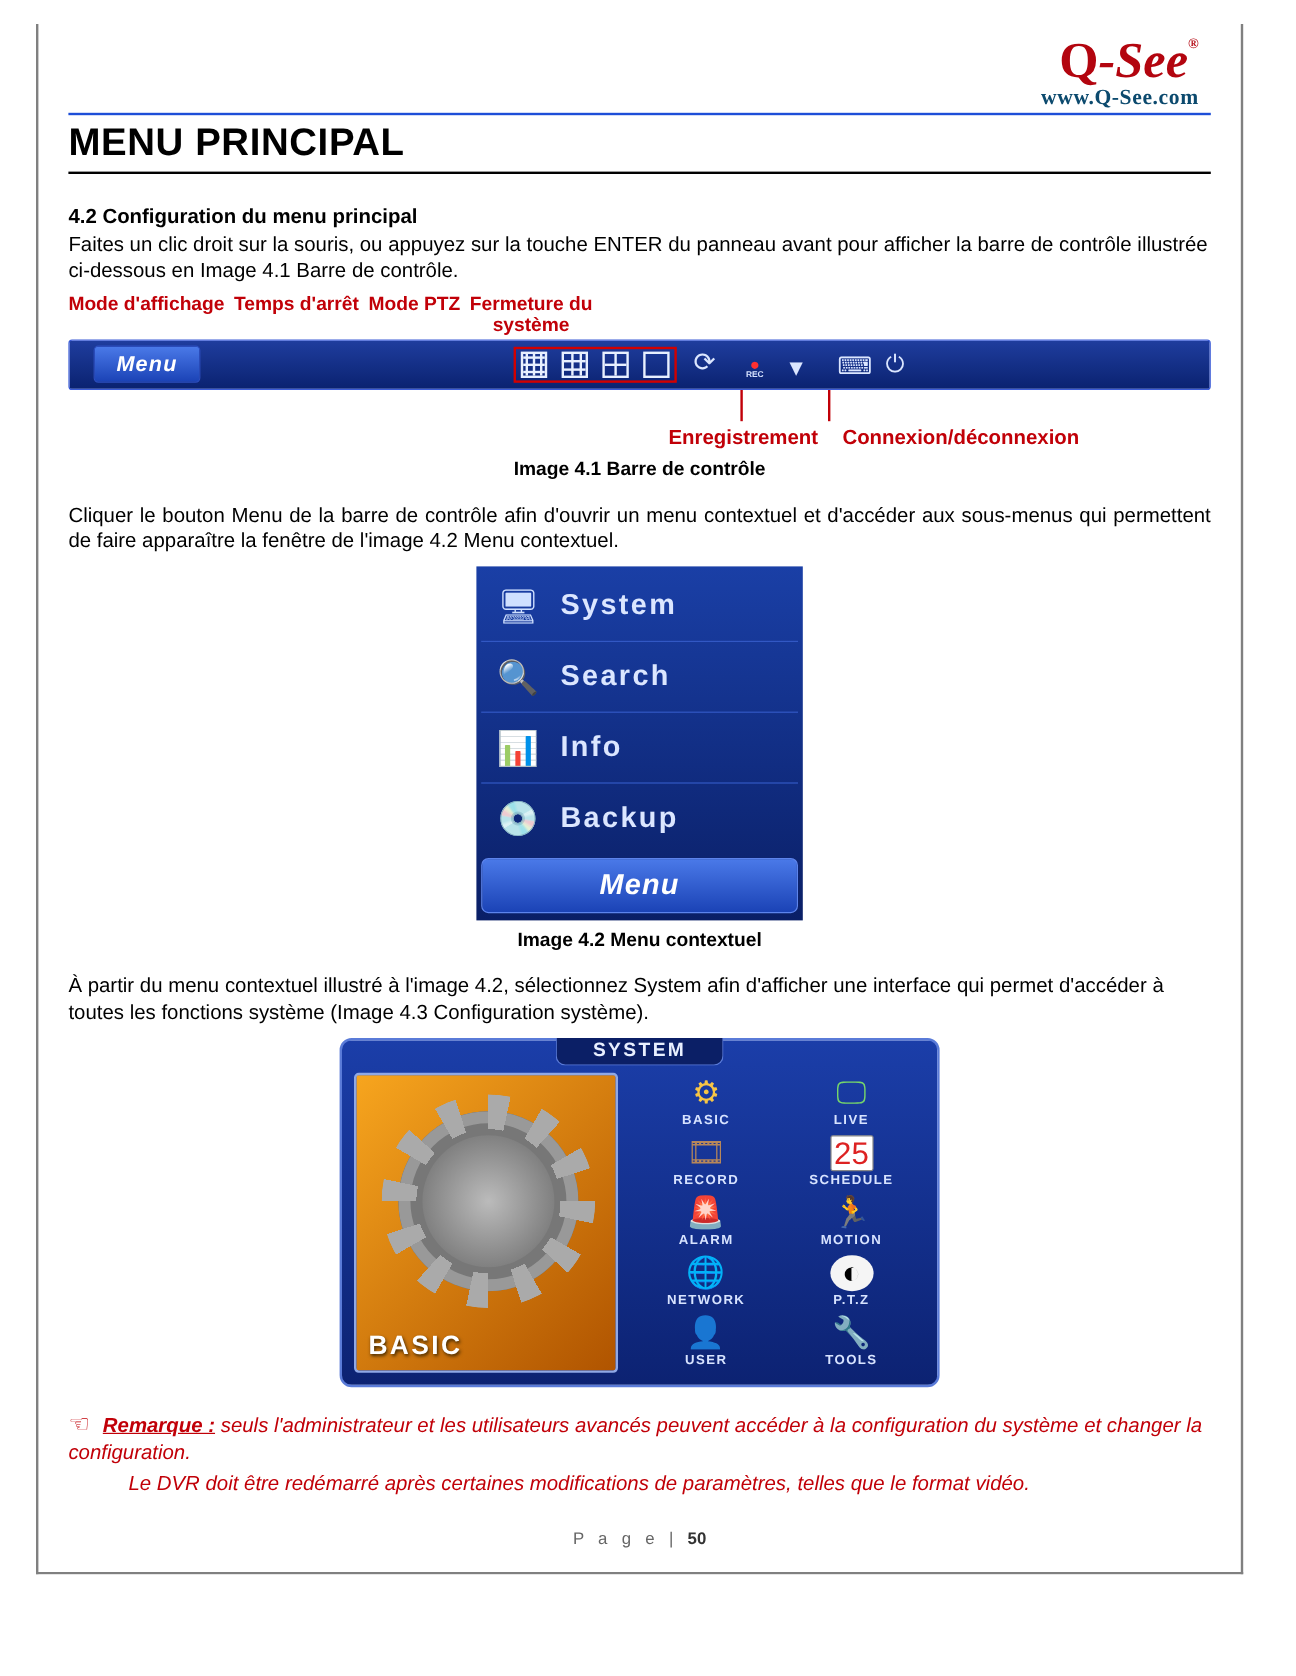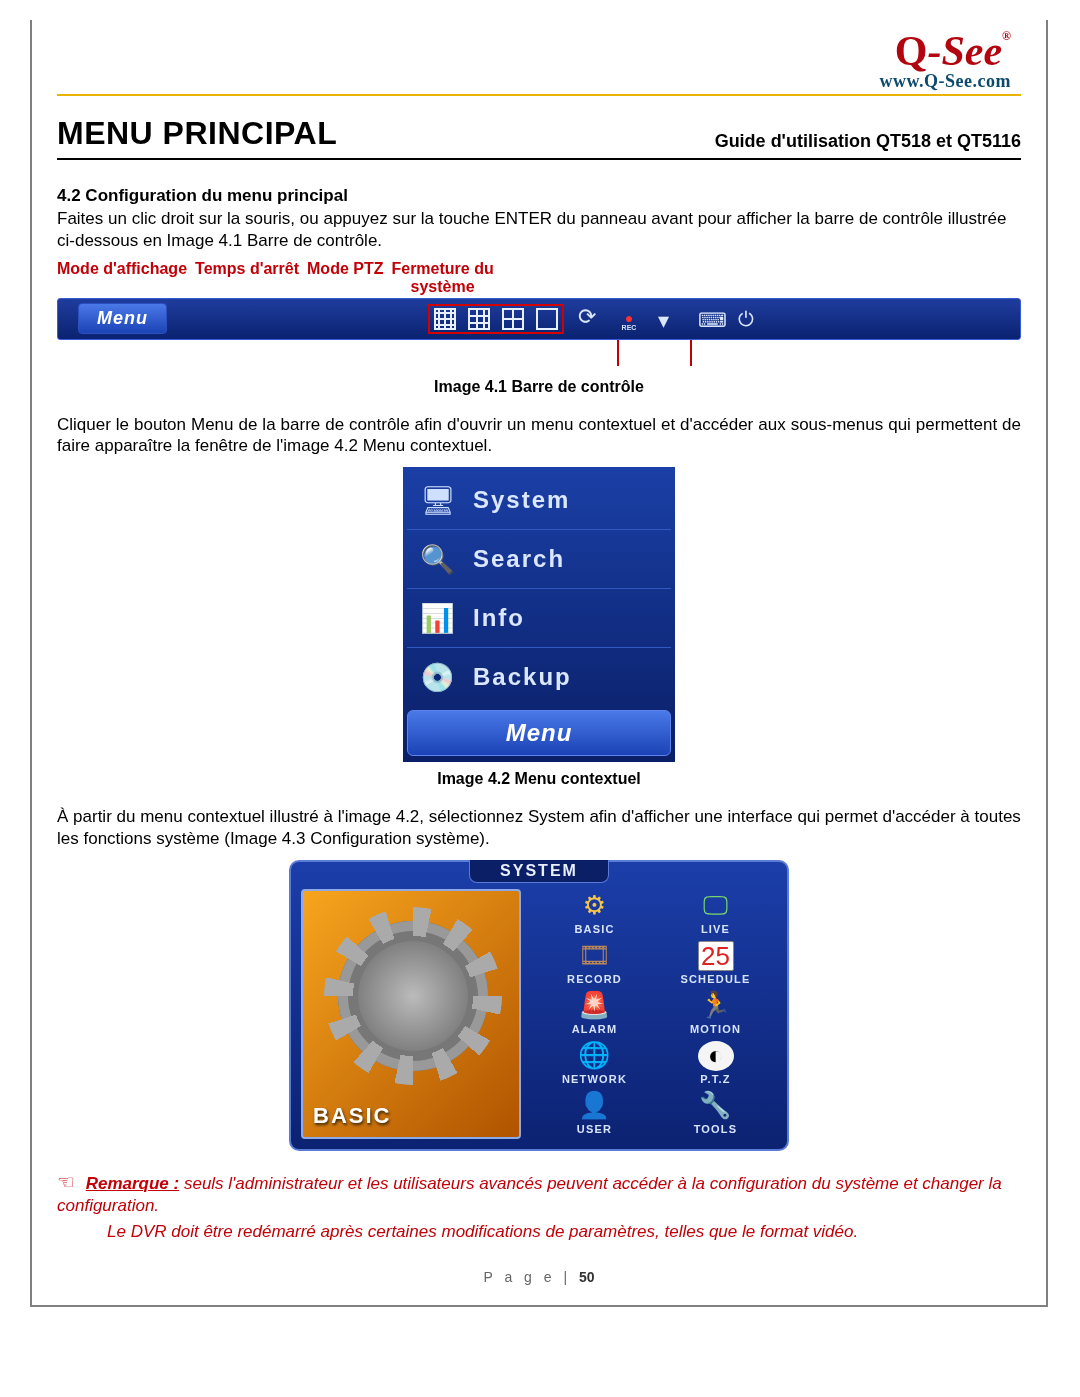--- a/index.html
+++ b/index.html
@@ -8,21 +8,21 @@
     background: #fff;
     width: 1080px;
     margin: 0 auto;
     color: #000;
     font-size: 17px;
   }
   .page {
     border: 2px solid #808080;
     border-top: none;
     padding: 0 25px 20px 25px;
-    margin: 20px 32px 0 30px;
+    margin: 20px 44px 0 30px;
     position: relative;
   }
   
   .logo-row {
     text-align: right;
     padding: 10px 10px 2px 0;
   }
   .q-see-logo {
     display: inline-block;
     font-family: "Times New Roman", serif;
@@ -35,23 +35,23 @@
   }
   .q-see-logo .q { font-style: normal; }
   .q-see-logo .reg {
     font-size: 12px; font-style: normal; vertical-align: top;
   }
   .q-see-url {
     display:block; font-size: 18px; color: #0c4a6e; font-weight: bold;
     font-style: normal; letter-spacing: 0.5px;
   }
   .title-bar {
-    border-top: 2px solid #eab308;
+    border-top: 2px solid #1d4ed8;
     border-bottom: 2px solid #000;
-    padding: 19px 0 6px 0;
+    padding: 4px 0 6px 0;
     display: flex;
     justify-content: space-between;
     align-items: flex-end;
   }
   .title-bar .title-main {
     font-size: 32px; font-weight: bold; letter-spacing: 0.5px;
   }
   .title-bar .title-sub {
     font-size: 18px; font-weight: bold;
   }
@@ -244,21 +244,20 @@
 
   <div class="logo-row">
     <span class="q-see-logo">
       <span class="q">Q</span>-See<span class="reg">®</span>
       <span class="q-see-url">www.Q-See.com</span>
     </span>
   </div>
 
   <div class="title-bar">
     <div class="title-main">MENU PRINCIPAL</div>
-    <div class="title-sub">Guide d'utilisation QT518 et QT5116</div>
   </div>
 
   <div class="section-heading">4.2 Configuration du menu principal</div>
   <div class="para">Faites un clic droit sur la souris, ou appuyez sur la touche ENTER du panneau avant pour afficher la barre de contrôle illustrée ci-dessous en Image 4.1 Barre de contrôle.</div>
 
   <div class="ctrlbar-wrap">
     <div class="ctrlbar-labels-top">
       <div class="lt-right">
         <span>Mode d'affichage</span>
         <span>Temps d'arrêt</span>
@@ -284,20 +283,24 @@
         <span class="cb-icon ptz-ico"></span>
         <span class="cb-icon key-ico"></span>
         <span class="cb-icon pwr-ico"></span>
       </div>
     </div>
 
     <div class="ctrlbar-pointers">
       <div class="p" style="left:560px;"></div>
       <div class="p" style="left:633px;"></div>
     </div>
+    <div class="ctrlbar-labels-bot">
+      <div class="lb1">Enregistrement</div>
+      <div class="lb2">Connexion/déconnexion</div>
+    </div>
   </div>
   <div class="caption">Image 4.1 Barre de contrôle</div>
 
   <div class="para para-just">Cliquer le bouton Menu de la barre de contrôle afin d'ouvrir un menu contextuel et d'accéder aux sous-menus qui permettent de faire apparaître la fenêtre de l'image 4.2 Menu contextuel.</div>
 
   <div class="figure">
     <div class="ctx-menu" id="ctx-menu-container">
 
       <div class="ctx-item">
           <div class="ci-icon">🖥</div>

